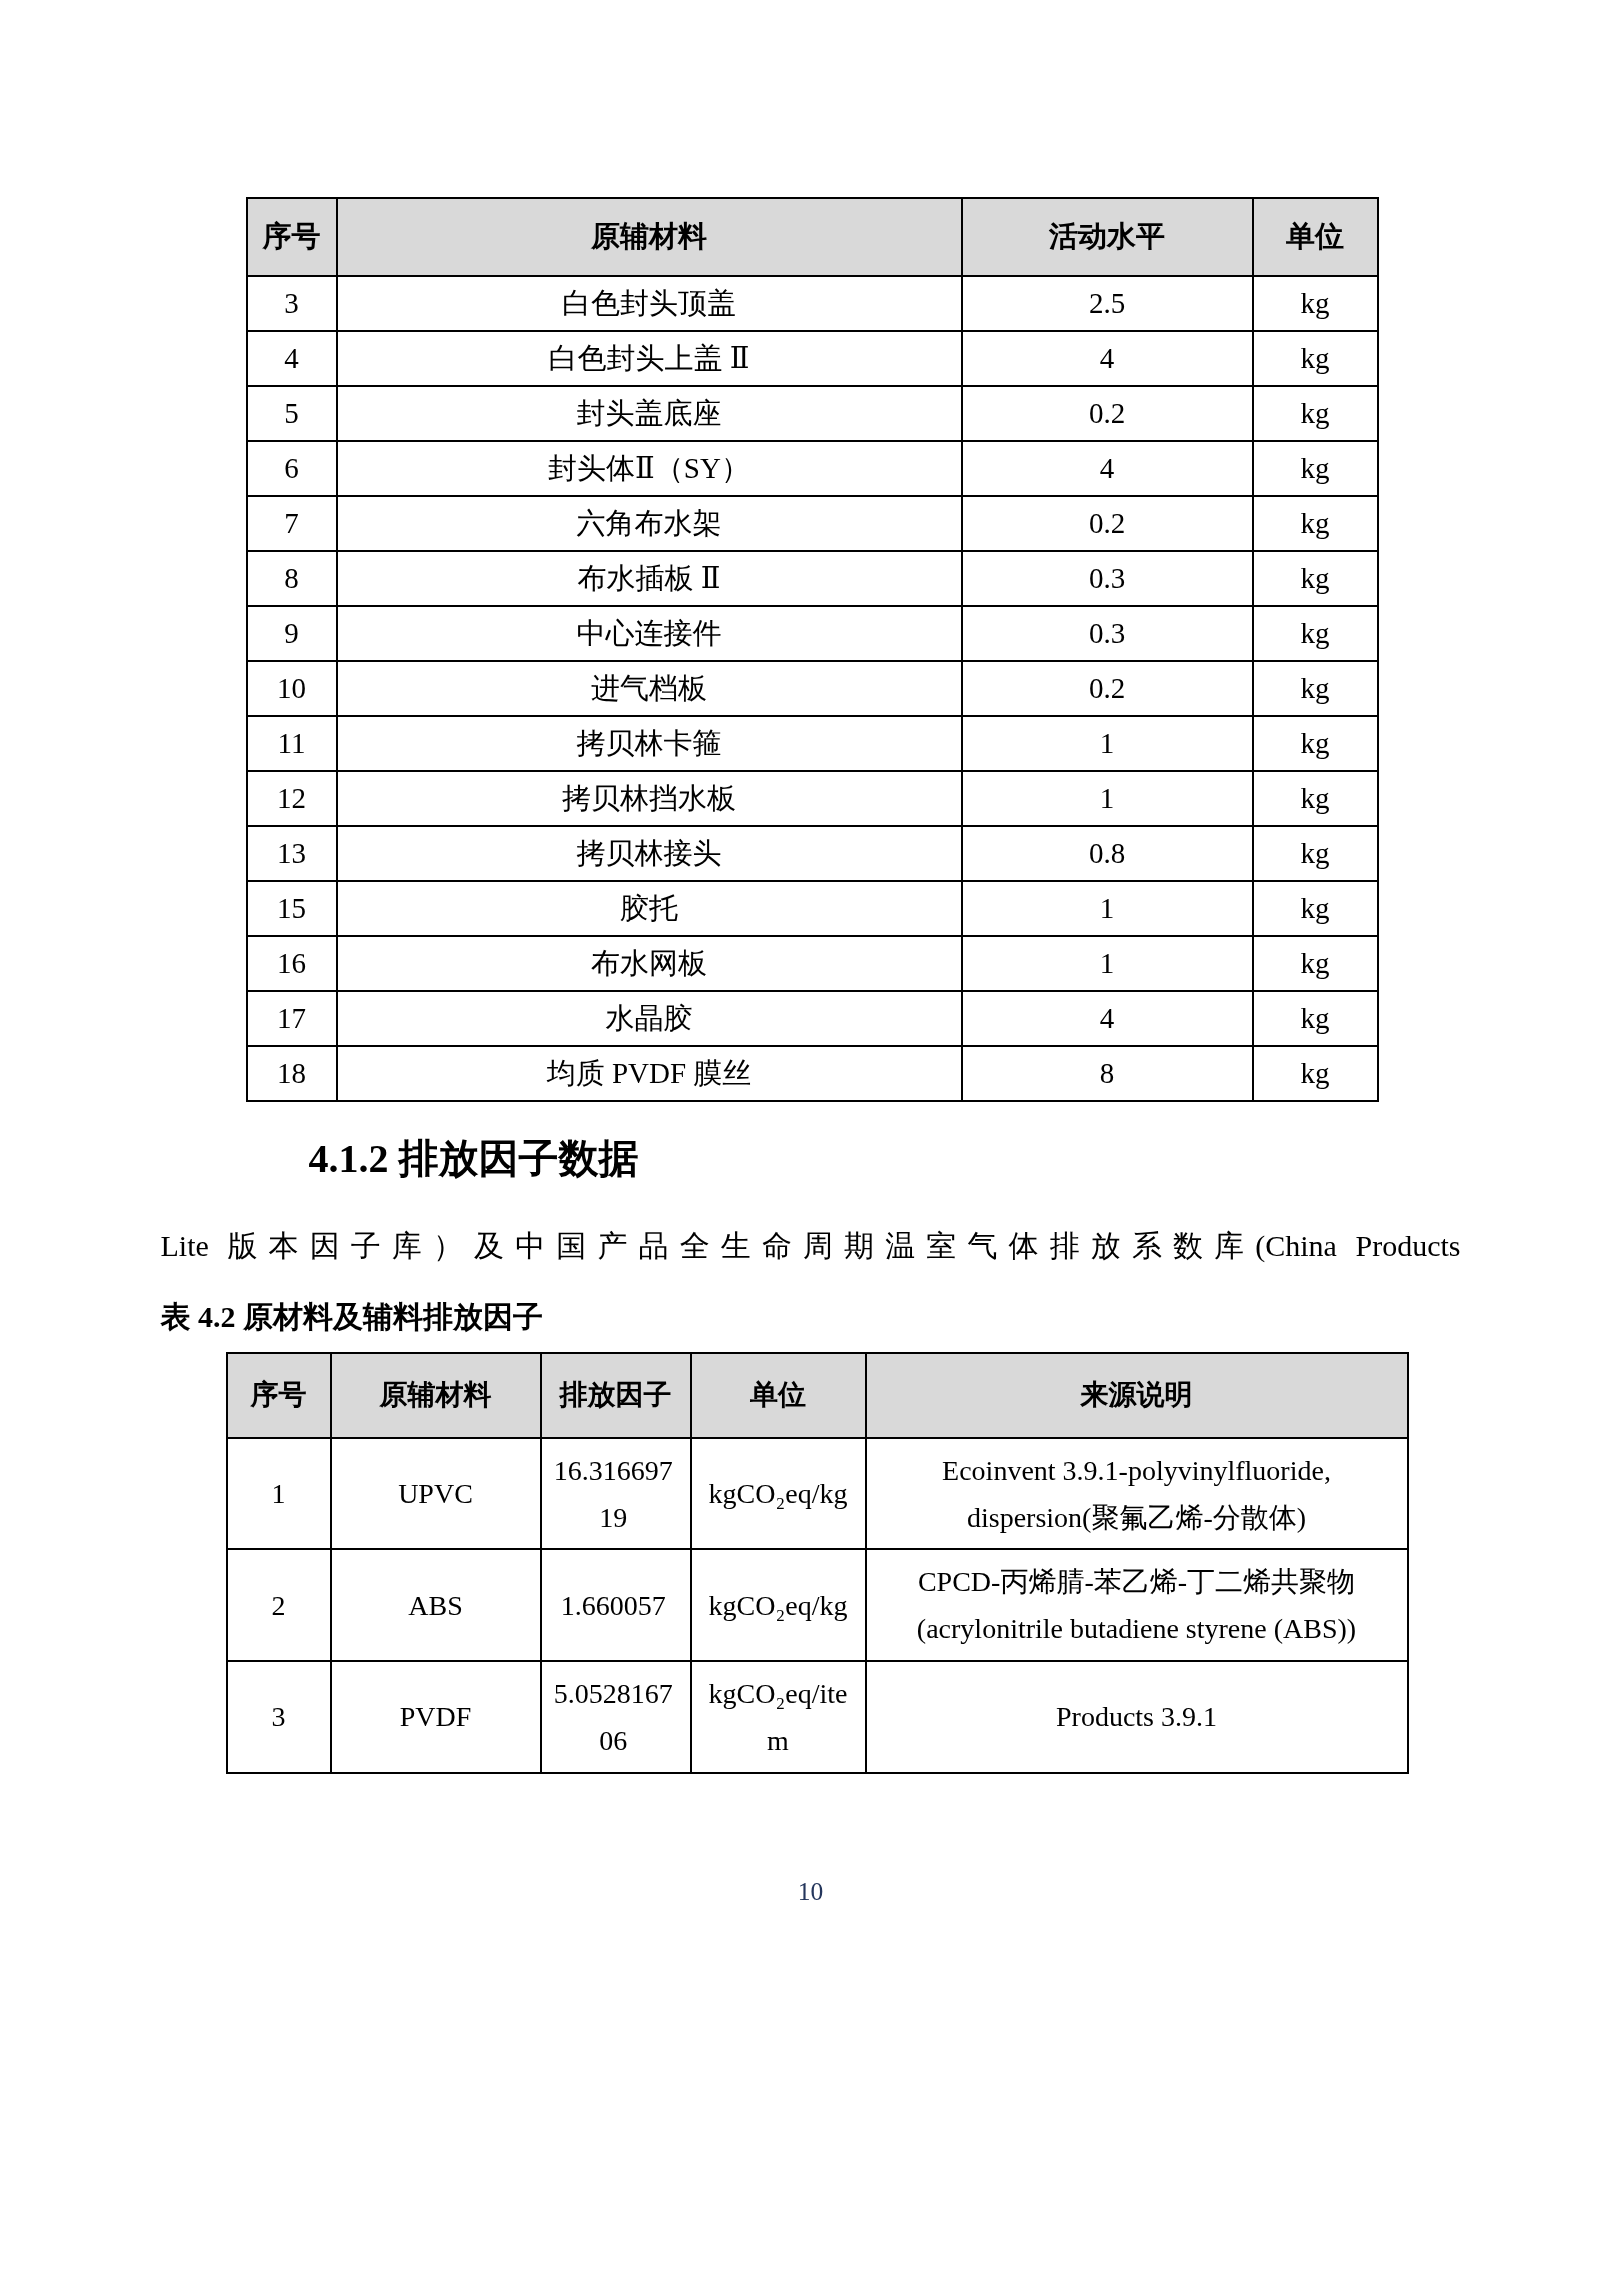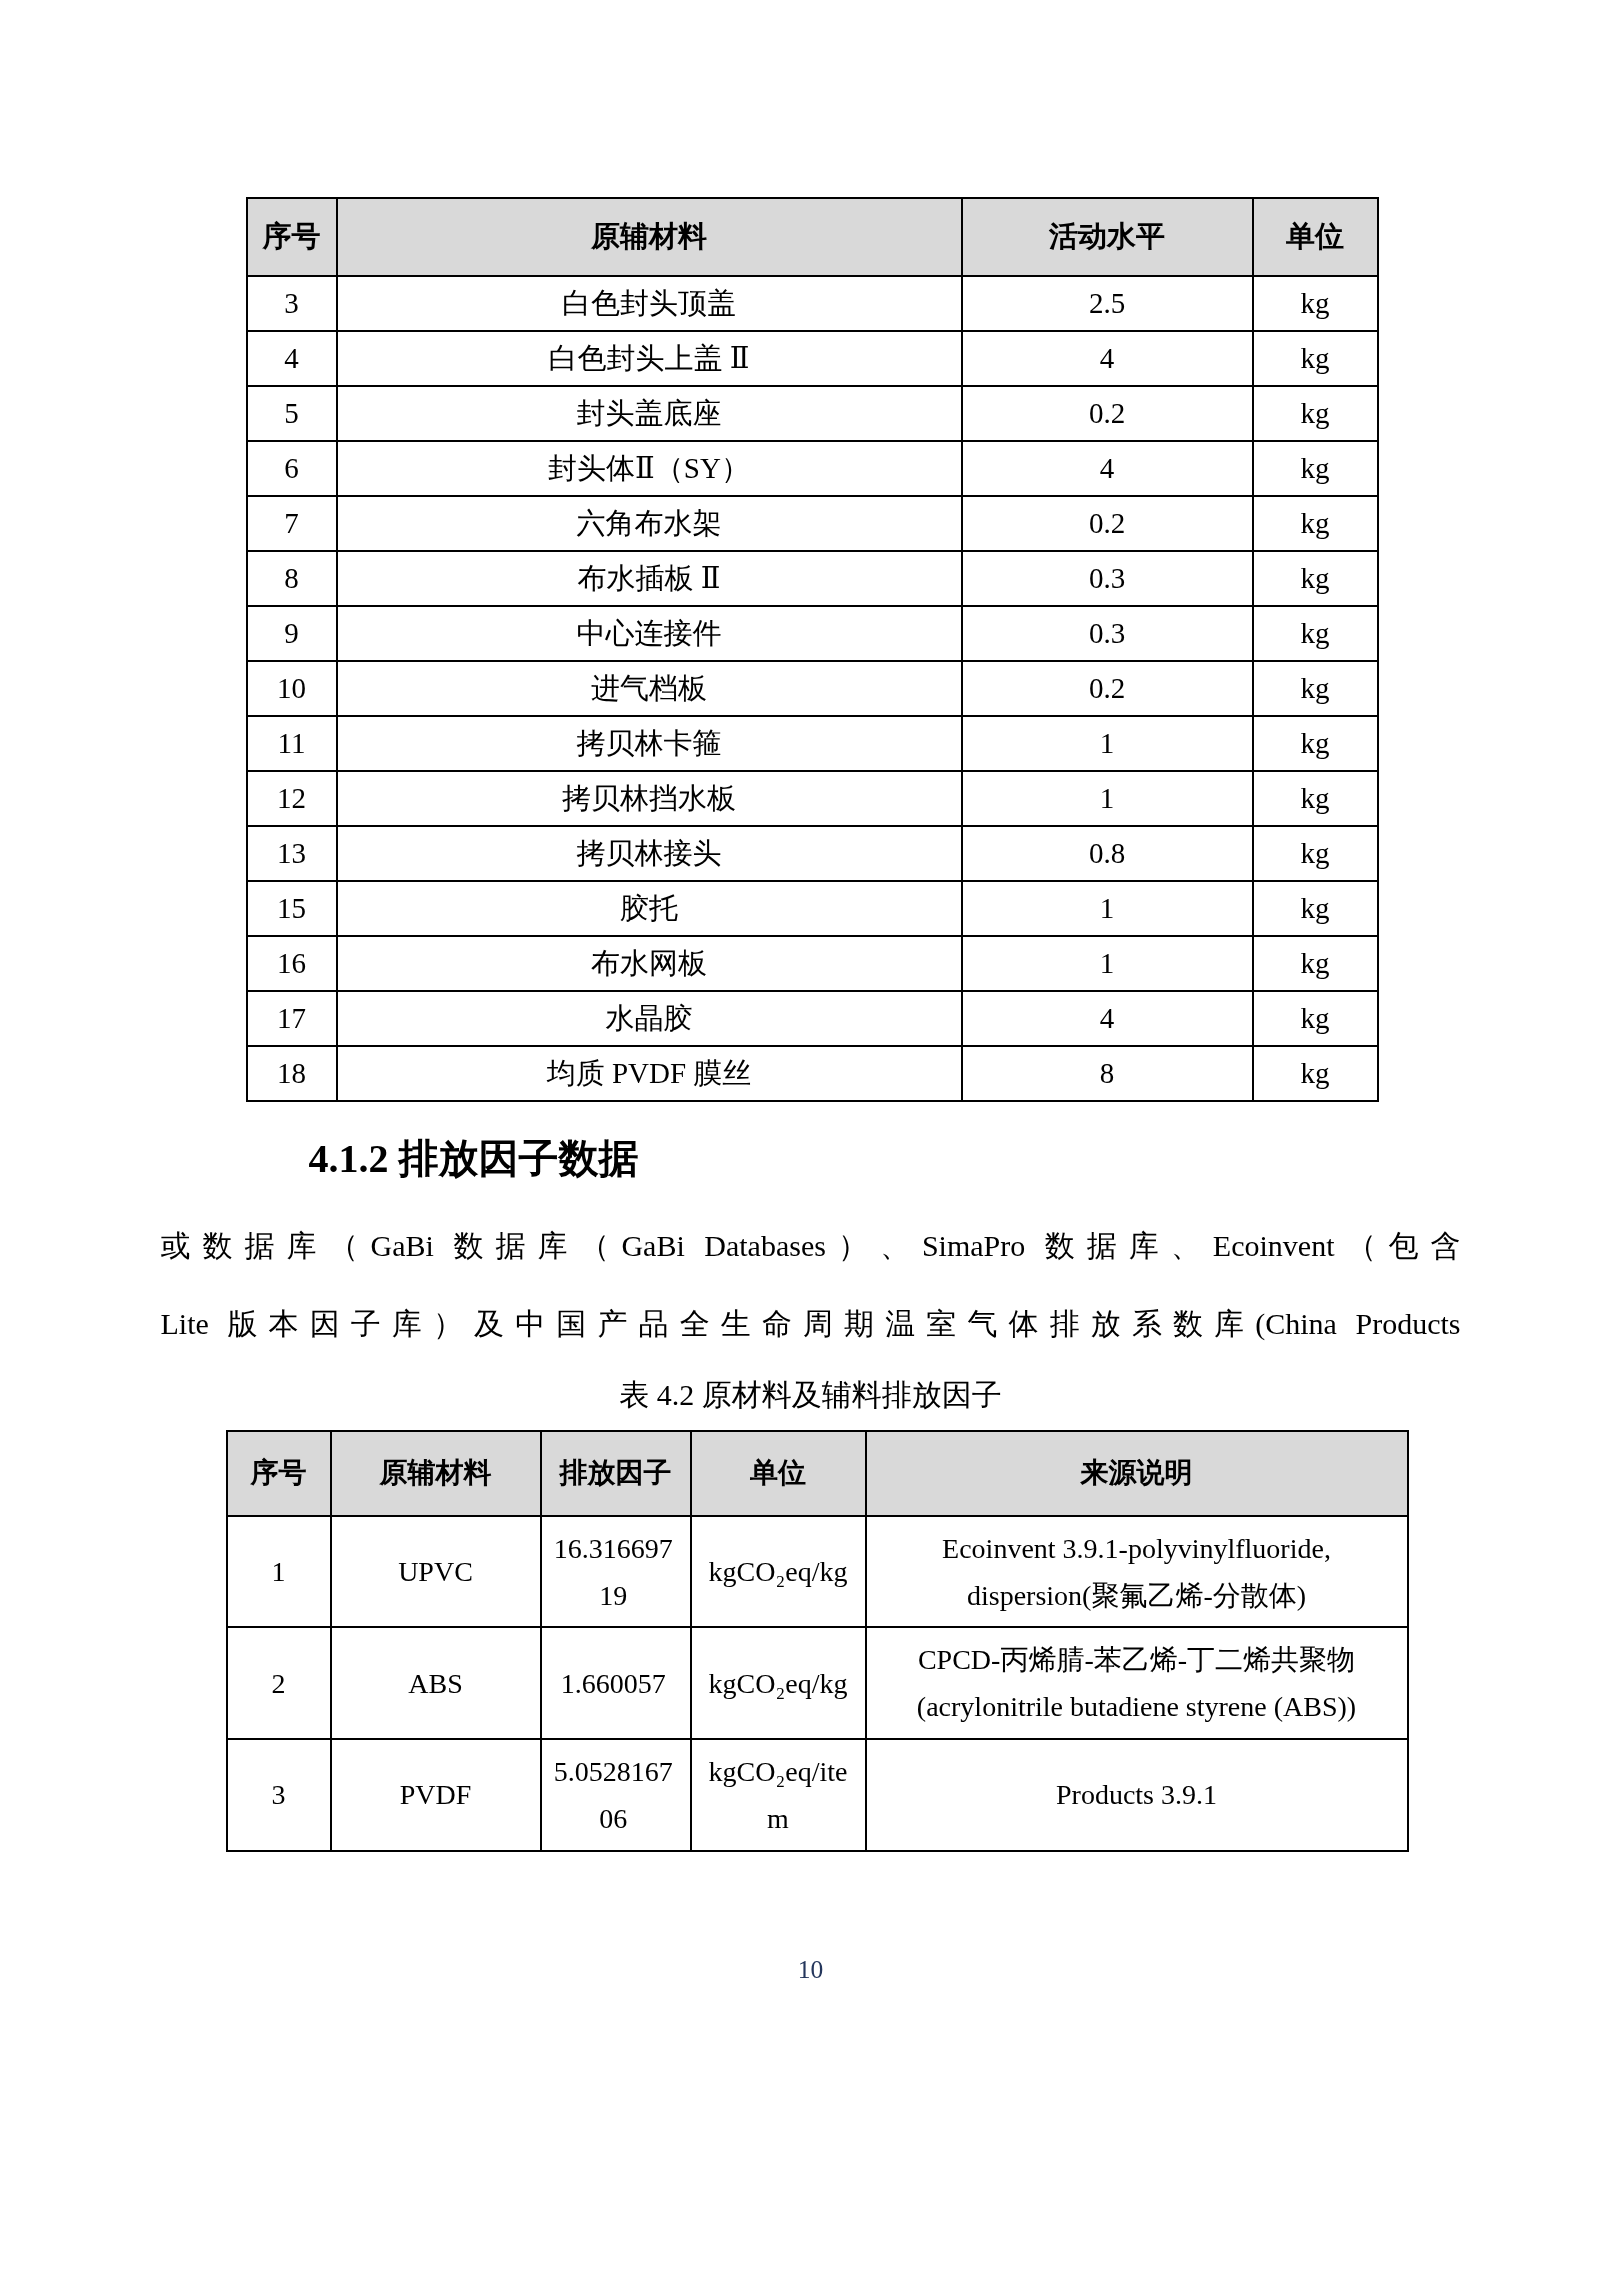--- a/index.html
+++ b/index.html
@@ -32,22 +32,22 @@
   .para .pline{
     width:1300px;line-height:78px;
     text-align:justify;text-align-last:justify;
     white-space:normal;
   }
   .para .pline.first{text-indent:61px;}
   .para .pline.last{text-align-last:left;}
 
   
   .t2-title{
-    margin-top:4.9px;text-align:center;
-    font-size:30px;font-weight:normal;line-height:54px;
+    margin-top:4.9px;text-align:left;
+    font-size:30px;font-weight:bold;line-height:54px;
   }
 
   
   .t2{width:1181px;margin:7.8px 0 0 65px;border:2.9px solid #000;}
   .t2 th,.t2 td{border:2px solid #000;border-top-width:2.9px;border-bottom-width:2.9px;
     text-align:center;vertical-align:middle;font-size:28px;}
   .t2 thead th{background:#d9d9d9;height:81px;font-weight:bold;}
   .t2 td{padding:7.8px 7.8px;line-height:47px;}
   .t2 td.col-factor{word-break:break-all;padding-left:11px;padding-right:15.7px;}
   .t2 td.col-unit{word-break:break-all;}
@@ -168,21 +168,20 @@
           <td>均质 PVDF 膜丝</td>
           <td>8</td>
           <td>kg</td>
         </tr>
     </tbody>
   </table>
 
   <div class="section-heading">4.1.2 排放因子数据</div>
 
   <div class="para">
-    <div class="pline">或数据库（GaBi 数据库（GaBi Databases）、SimaPro 数据库、Ecoinvent（包含</div>
     <div class="pline">Lite 版本因子库）及中国产品全生命周期温室气体排放系数库(China Products</div>
   </div>
 
   <div class="t2-title">表 4.2 原材料及辅料排放因子</div>
 
   <table class="t2">
     <colgroup>
         <col style="width:104px">
         <col style="width:210px">
         <col style="width:150px">

